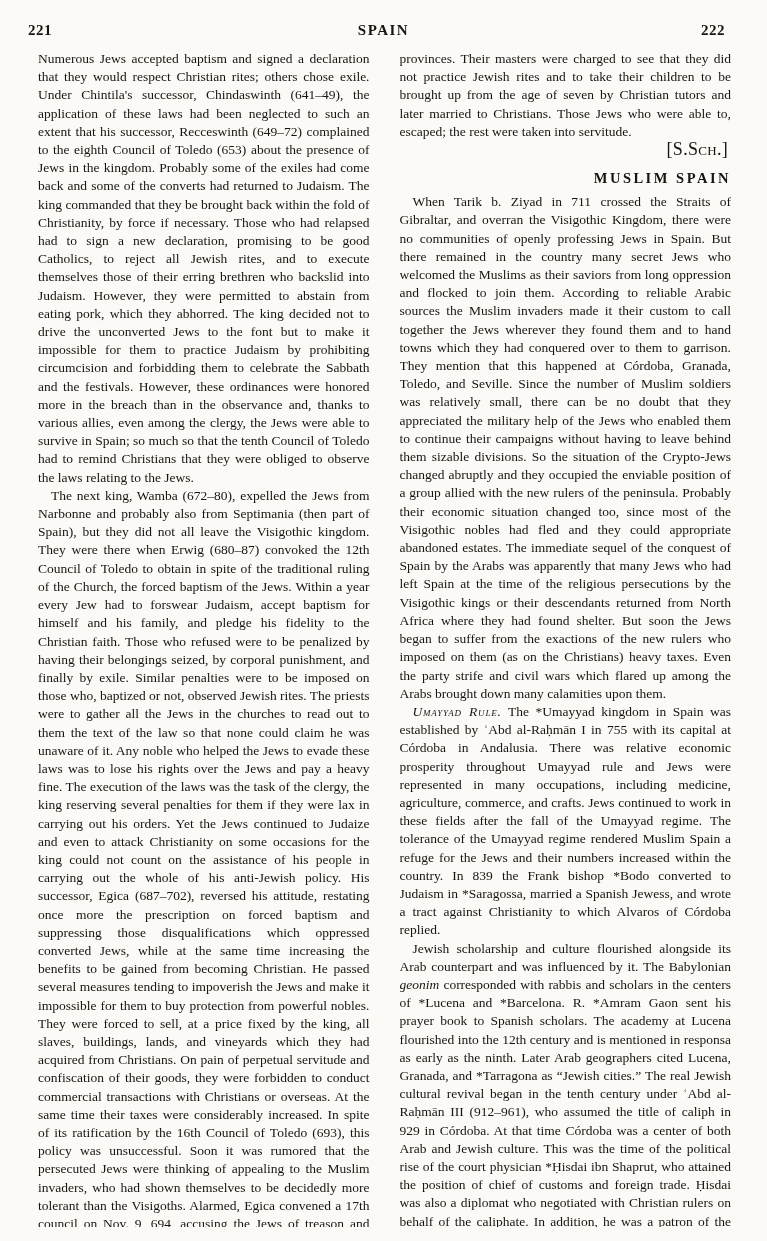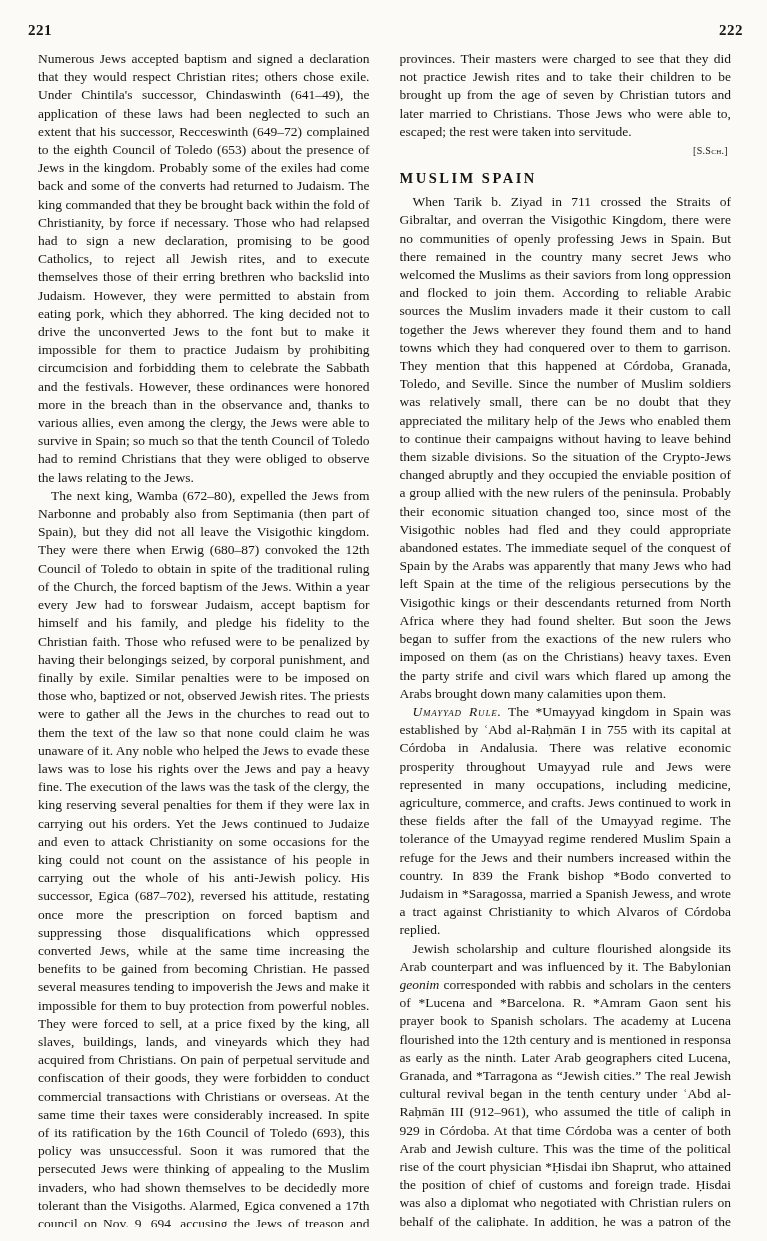--- a/index.html
+++ b/index.html
@@ -20,21 +20,21 @@
     height: 22px;
   }
   .page-num {
     position: absolute;
     top: 0;
     font-size: 15px;
     font-weight: bold;
     letter-spacing: 0.5px;
   }
   .page-num.left  { left: 28px; }
-  .page-num.right { right: 24px; }
+  .page-num.right { right: 42px; }
   .head-title {
     position: absolute;
     left: 0; right: 0;
     text-align: center;
     font-size: 15px;
     font-weight: bold;
     letter-spacing: 1.5px;
   }
   
   .columns {
@@ -58,25 +58,25 @@
   .col p { margin: 0; }
   .para { text-indent: 13px; }
   .para.noindent { text-indent: 0; }
   .signature-row {
     text-align: right;
     line-height: 17px;
     padding-right: 3px;
   }
   .signature {
     font-variant: small-caps;
-    font-size: 10px;
+    font-size: 18px;
     letter-spacing: 0.3px;
   }
   .section-heading {
-    text-align: left;
+    text-align: right;
     font-weight: bold;
     font-size: 14.5px;
     letter-spacing: 2.5px;
     margin: 0;
     padding: 10px 0 6px 0;
     text-indent: 0;
   }
   .smallcaps {
     font-variant: small-caps;
     letter-spacing: 0.8px;
@@ -84,20 +84,21 @@
   }
   em { }
 </style>
 </head>
 <body>
 
 <div class="page">
 
   <div class="running-head">
     <span class="page-num left">221</span>
+    <div class="head-title">SPAIN</div>
     <span class="page-num right">222</span>
   </div>
 
   <div class="columns">
 
     <div class="col">
       <p class="para noindent">Numerous Jews accepted baptism and signed a declaration that they would respect Christian rites; others chose exile. Under Chintila's successor, Chindaswinth (641–49), the application of these laws had been neglected to such an extent that his successor, Recceswinth (649–72) complained to the eighth Council of Toledo (653) about the presence of Jews in the kingdom. Probably some of the exiles had come back and some of the converts had returned to Judaism. The king commanded that they be brought back within the fold of Christianity, by force if necessary. Those who had relapsed had to sign a new declaration, promising to be good Catholics, to reject all Jewish rites, and to execute themselves those of their erring brethren who backslid into Judaism. However, they were permitted to abstain from eating pork, which they abhorred. The king decided not to drive the unconverted Jews to the font but to make it impossible for them to practice Judaism by prohibiting circumcision and forbidding them to celebrate the Sabbath and the festivals. However, these ordinances were honored more in the breach than in the observance and, thanks to various allies, even among the clergy, the Jews were able to survive in Spain; so much so that the tenth Council of Toledo had to remind Christians that they were obliged to observe the laws relating to the Jews.</p>
       <p class="para">The next king, Wamba (672–80), expelled the Jews from Narbonne and probably also from Septimania (then part of Spain), but they did not all leave the Visigothic kingdom. They were there when Erwig (680–87) convoked the 12th Council of Toledo to obtain in spite of the traditional ruling of the Church, the forced baptism of the Jews. Within a year every Jew had to forswear Judaism, accept baptism for himself and his family, and pledge his fidelity to the Christian faith. Those who refused were to be penalized by having their belongings seized, by corporal punishment, and finally by exile. Similar penalties were to be imposed on those who, baptized or not, observed Jewish rites. The priests were to gather all the Jews in the churches to read out to them the text of the law so that none could claim he was unaware of it. Any noble who helped the Jews to evade these laws was to lose his rights over the Jews and pay a heavy fine. The execution of the laws was the task of the clergy, the king reserving several penalties for them if they were lax in carrying out his orders. Yet the Jews continued to Judaize and even to attack Christianity on some occasions for the king could not count on the assistance of his people in carrying out the whole of his anti-Jewish policy. His successor, Egica (687–702), reversed his attitude, restating once more the prescription on forced baptism and suppressing those disqualifications which oppressed converted Jews, while at the same time increasing the benefits to be gained from becoming Christian. He passed several measures tending to impoverish the Jews and make it impossible for them to buy protection from powerful nobles. They were forced to sell, at a price fixed by the king, all slaves, buildings, lands, and vineyards which they had acquired from Christians. On pain of perpetual servitude and confiscation of their goods, they were forbidden to conduct commercial transactions with Christians or overseas. At the same time their taxes were considerably increased. In spite of its ratification by the 16th Council of Toledo (693), this policy was unsuccessful. Soon it was rumored that the persecuted Jews were thinking of appealing to the Muslim invaders, who had shown themselves to be decidedly more tolerant than the Visigoths. Alarmed, Egica convened a 17th council on Nov. 9, 694, accusing the Jews of treason and demanding that the severest measures be taken against them. Declared as slaves and their possessions confiscated, all the Jews of Spain were given into the hands of Christian masters in various</p>
     </div>
 

